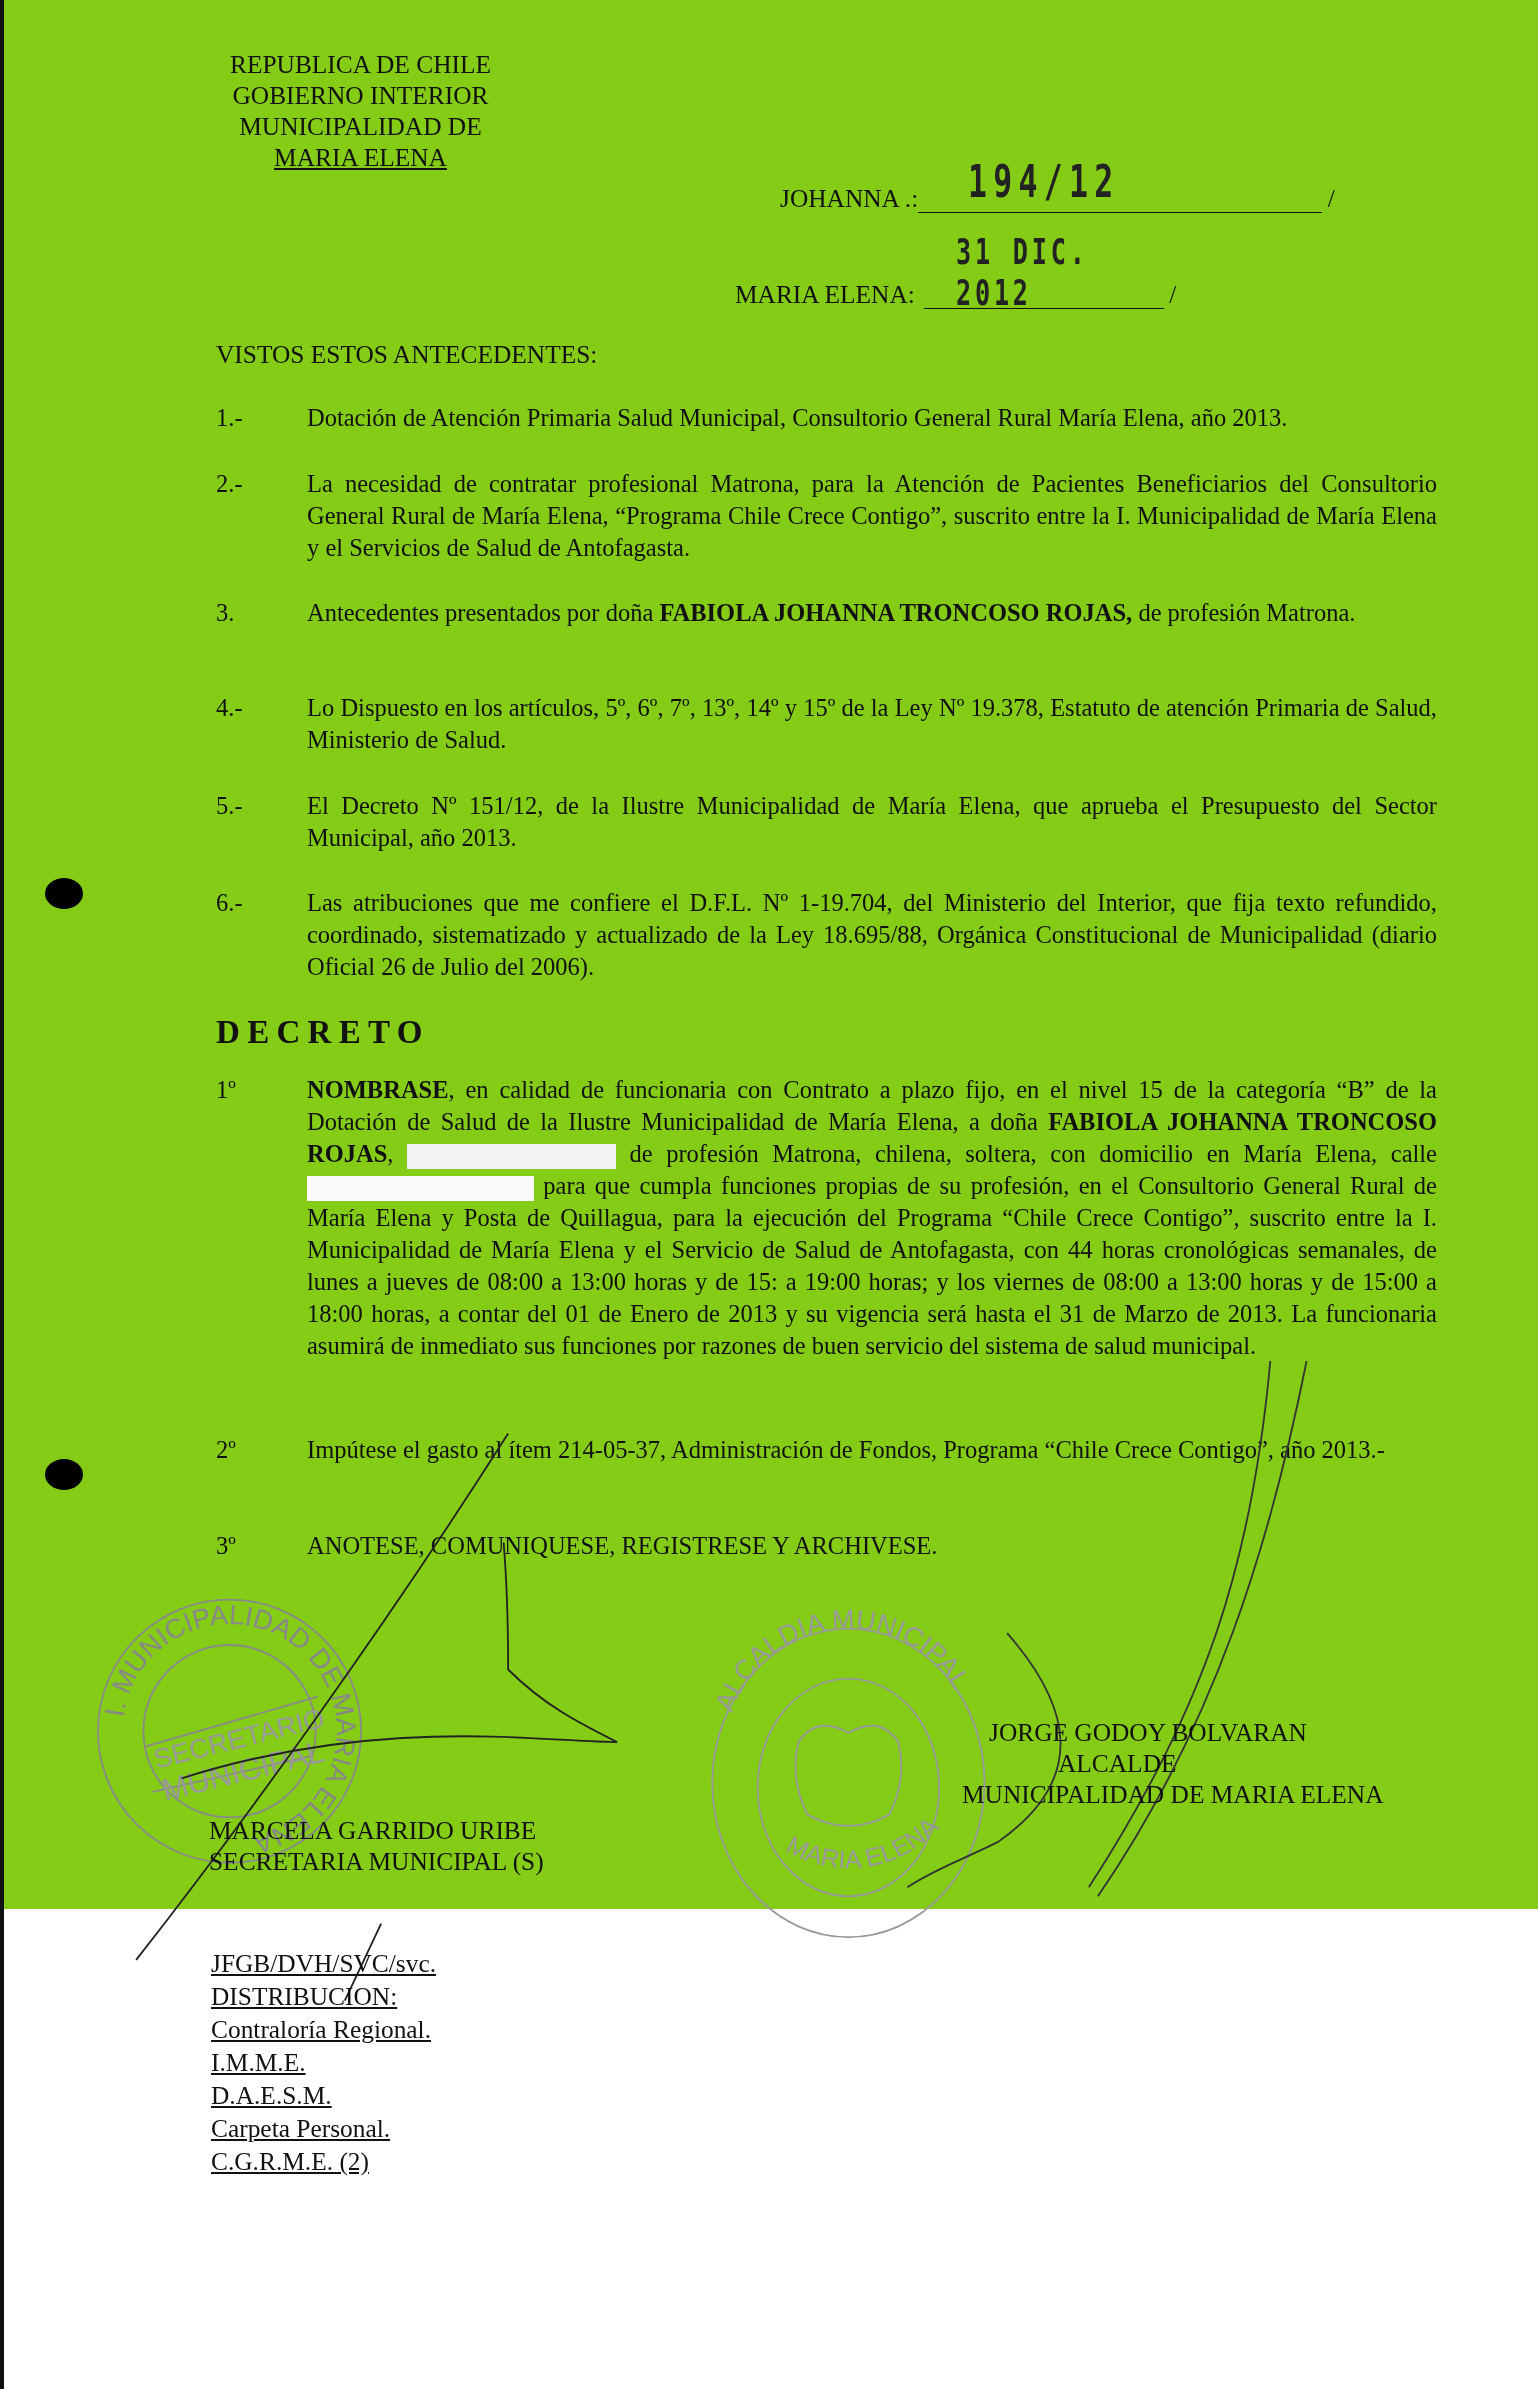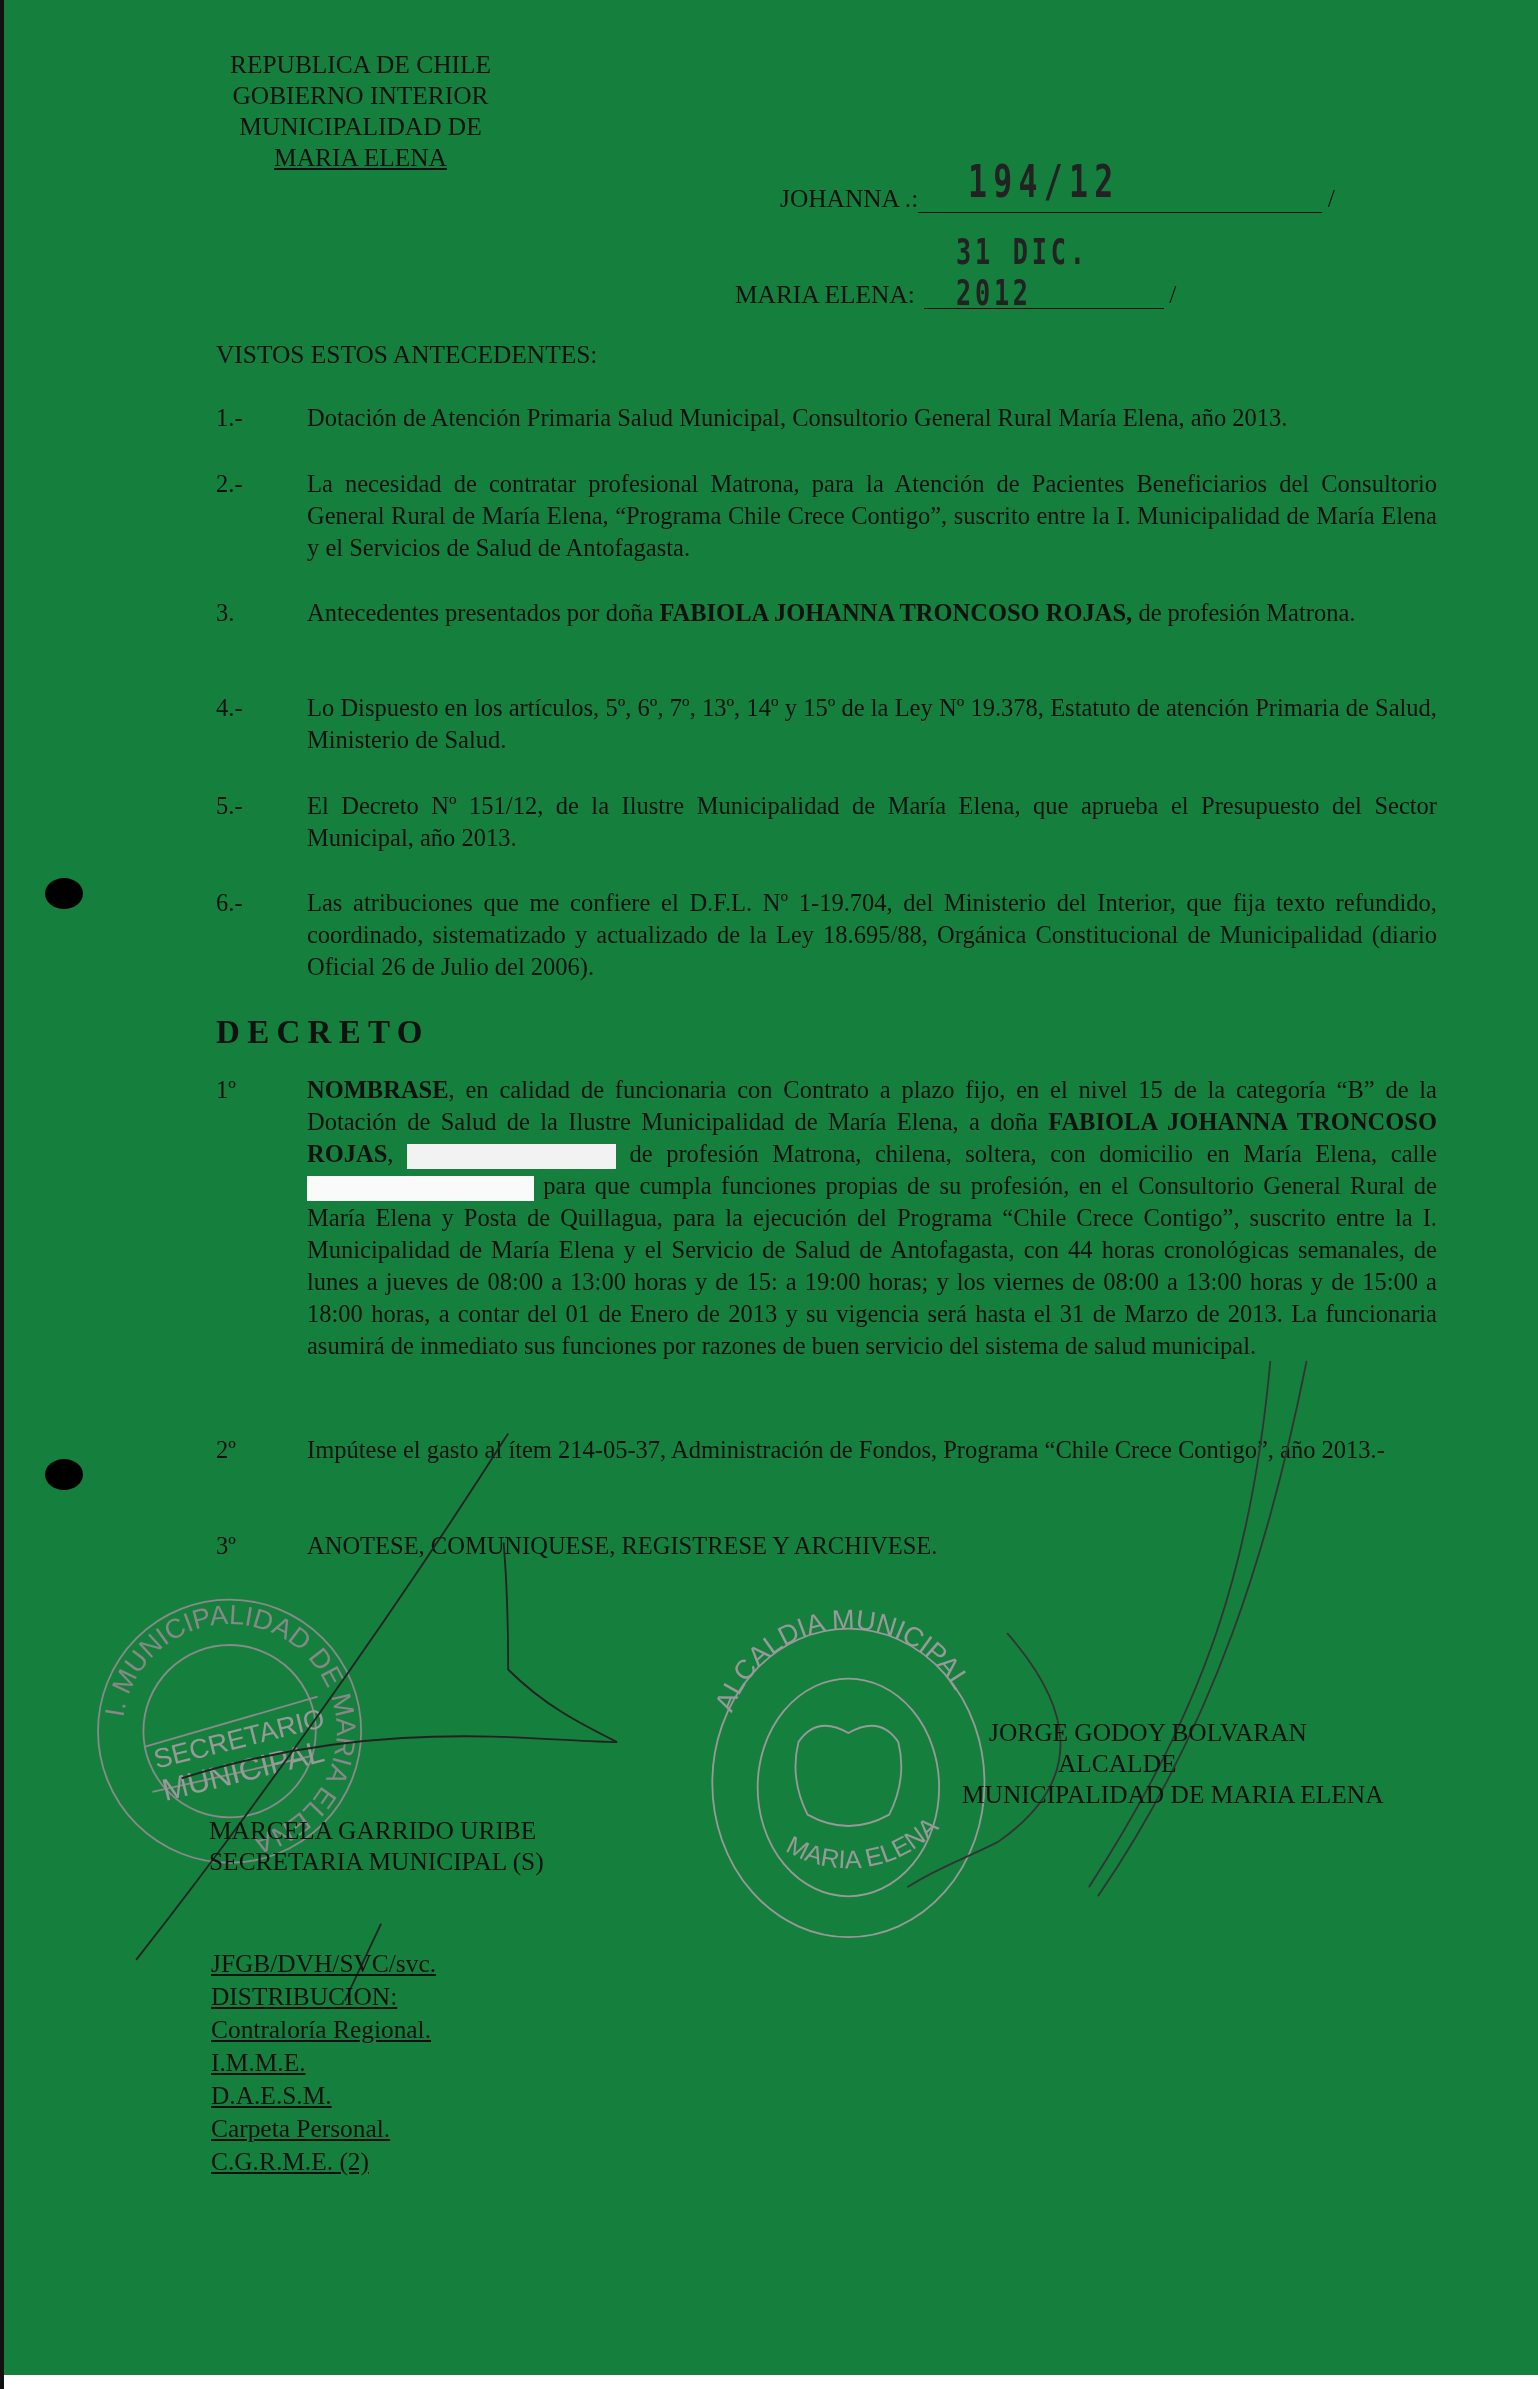--- a/index.html
+++ b/index.html
@@ -1,18 +1,18 @@
 <!DOCTYPE html>
 <html style="font-size:14.5px"><head>
   <meta charset="utf-8">
   <style>
     html, body { margin: 0; padding: 0; background: #ffffff; }
     body { width: 1538px; height: 2389px; position: relative; overflow: hidden;
            font-family: "Liberation Serif", "DejaVu Serif", serif; color: #111; }
-    .page { position: absolute; left: 0; top: 0; width: 1538px; height: 2375px; background: #15803d; }
+    .page { position: absolute; left: 0; top: 0; width: 1538px; height: 1909px; background: #84cc16; }
     .edge { position: absolute; left: 0; top: 0; width: 3.6px; height: 2389px; background: #111; }
     .hole { position: absolute; width: 38px; height: 31px; border-radius: 50%; background: #000; }
 
     .header { position: absolute; left: 211px; top: 49px; font-size: 25.4px; line-height: 31px; text-align: center; width: 299px; }
     .header .u { text-decoration: underline; }
 
     .field-row { position: absolute; font-size: 25.4px; display: flex; align-items: flex-end; }
     .field-line { border-bottom: 1.8px solid #111; position: relative; height: 31px; }
     .stamp-text { position: absolute; font-family: "DejaVu Sans Mono", "Liberation Mono", monospace; font-weight: bold; color: #222; transform: scaleX(0.7); transform-origin: left bottom; }
     .slash { margin-left: 5.4px; }

